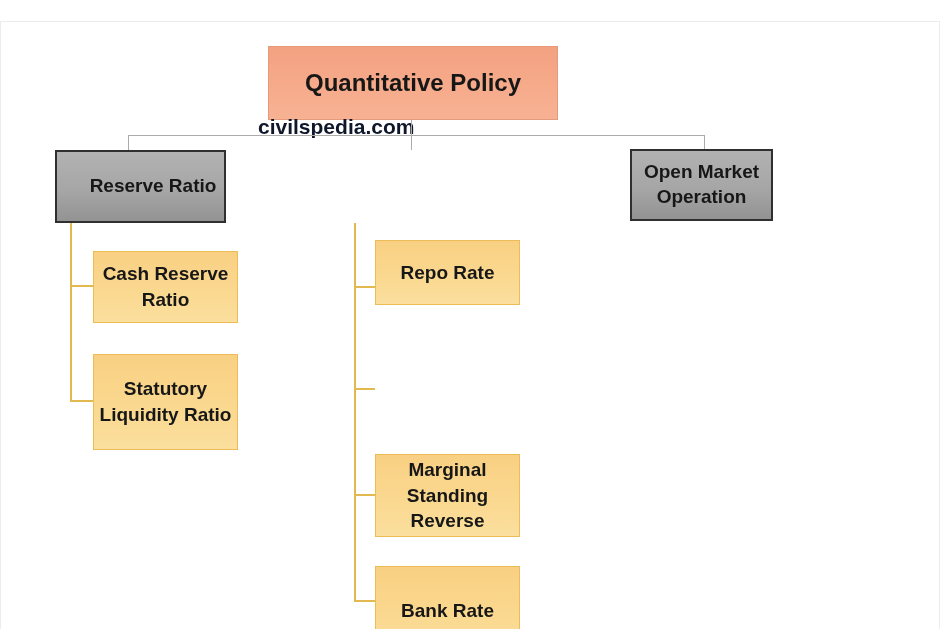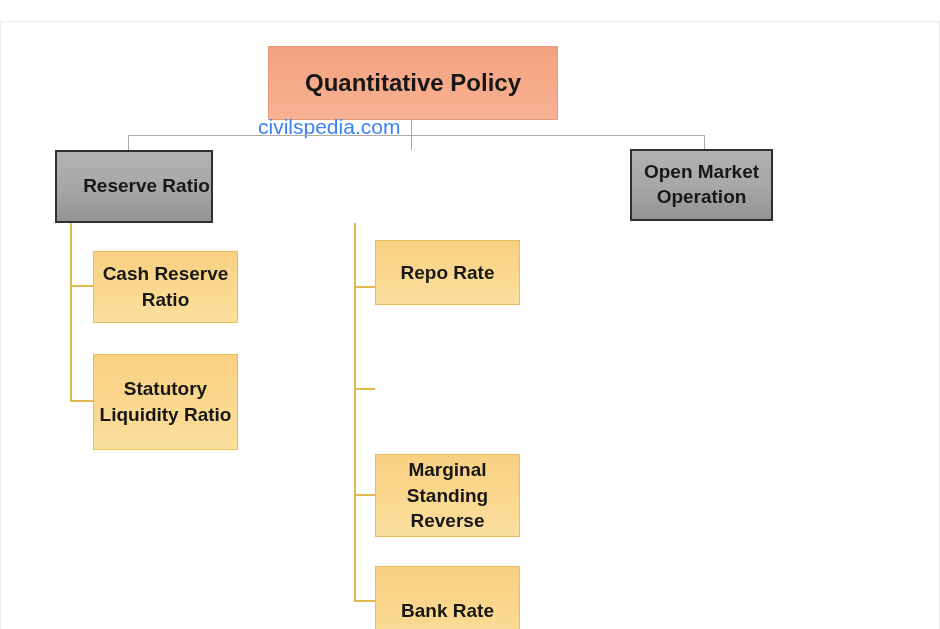--- a/index.html
+++ b/index.html
@@ -28,21 +28,21 @@
     background: linear-gradient(180deg, #f3a181 0%, #f6ab8b 55%, #f7b293 100%);
     border: 1px solid #e59a79;
     font-size: 24px;
   }
   .branch-node {
     background: linear-gradient(180deg, #b2b2b2 0%, #a6a6a6 55%, #939393 100%);
     border: 2px solid #2f2f2f;
     font-size: 19px;
     line-height: 1.3;
   }
-  #branch-reserve { left: 55px;  top: 129px; width: 158px; height: 73px; padding-left: 25px; }
+  #branch-reserve { left: 55px;  top: 129px; width: 171px; height: 73px; padding-left: 25px; }
   #branch-policy  { left: 340px; top: 129px; width: 143px; height: 73px; }
   #branch-omo     { left: 630px; top: 128px; width: 143px; height: 72px; }
   .leaf-node {
     background: linear-gradient(180deg, #f9d083 0%, #fad88f 55%, #fbdf9e 100%);
     border: 1px solid #ecbc57;
     font-size: 19px;
     line-height: 1.35;
   }
   #leaf-crr  { left: 93px;  top: 230px; width: 145px; height: 72px; }
   #leaf-slr  { left: 93px;  top: 333px; width: 145px; height: 96px; }
@@ -69,22 +69,22 @@
   #gc-pol-v  { left: 354px; top: 202px; width: 2px;  height: 379px; }
   #gc-pol-s1 { left: 354px; top: 265px; width: 21px; height: 2px; }
   #gc-pol-s2 { left: 354px; top: 367px; width: 21px; height: 2px; }
   #gc-pol-s3 { left: 354px; top: 473px; width: 21px; height: 2px; }
   #gc-pol-s4 { left: 354px; top: 579px; width: 21px; height: 2px; }
 
   .watermark {
     position: absolute;
     left: 258px; top: 94px;
     font-size: 21px;
-    font-weight: normal;
-    color: #3b82f6;
+    font-weight: bold;
+    color: #0f172a;
     white-space: nowrap;
   }
 </style>
 </head>
 <body>
 
 <div id="canvas">
 
   <div class="node root-node" id="node-root">
     <span>Quantitative Policy</span>

